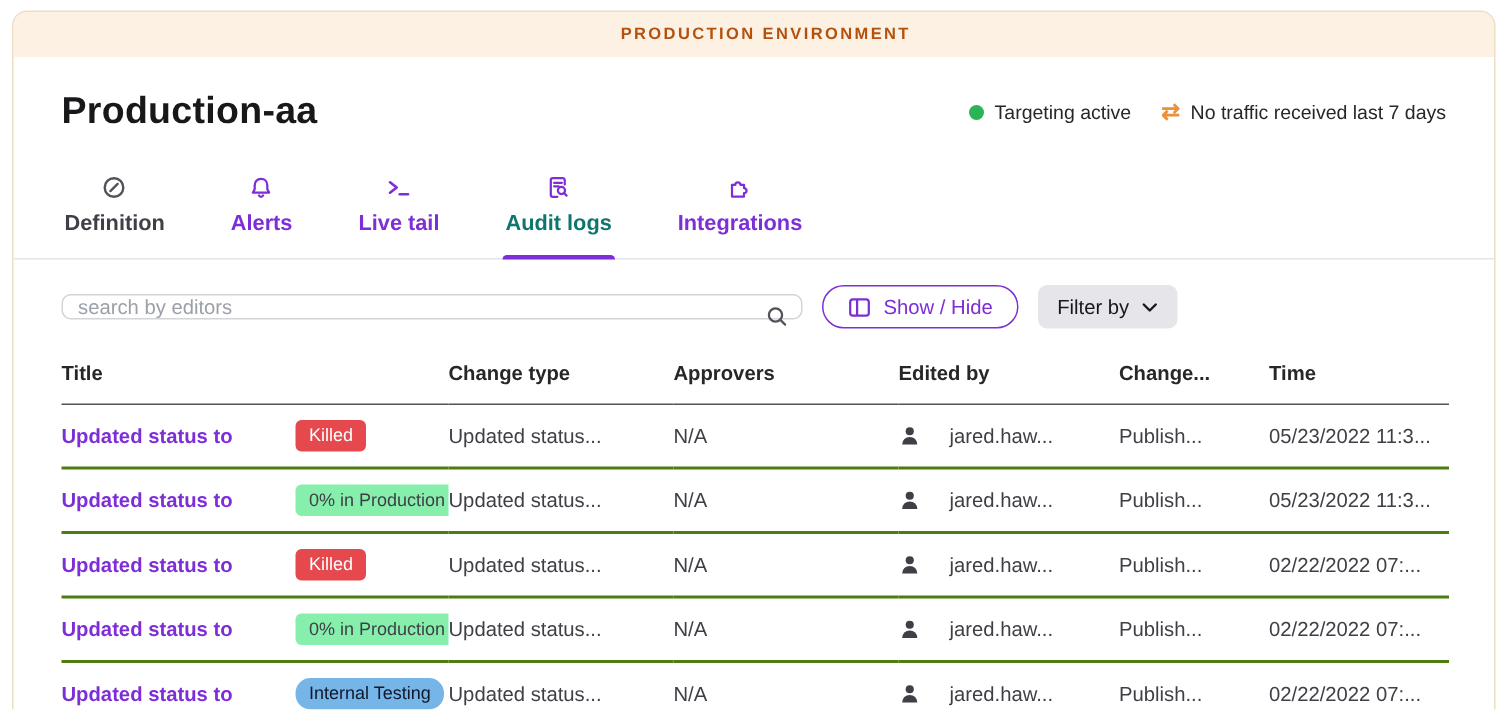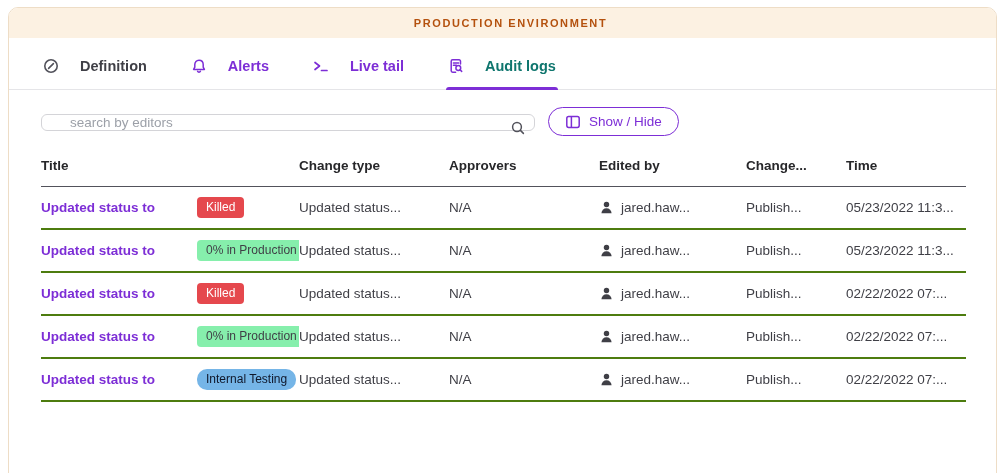--- a/index.html
+++ b/index.html
@@ -38,42 +38,43 @@
   .green-dot { width:10px; height:10px; border-radius:50%; background:#2bb356; display:inline-block; }
   .traffic-arrows { color:#e8923c; font-size:15px; line-height:1; font-weight:700; }
   
   .tabs {
     display:flex; align-items:stretch; gap:40px;
     padding:6px 32px 0 32px;
     border-bottom:1px solid #e5e5e8;
   }
   .tab {
     position:relative;
-    display:flex; align-items:center; gap:21px;
+    display:flex; align-items:center; gap:8px;
     padding:14px 2px 15px 2px;
     font-size:14.5px; font-weight:700;
     color:#7d2ed6;
     cursor:pointer;
+    flex-direction:column;
   }
   .tab .tab-icon { display:flex; align-items:center; color:#7d2ed6; }
   .tab.dark { color:#3f3f46; }
   .tab.dark .tab-icon { color:#52525b; }
   .tab.active { color:#0f766e; }
   .tab.active .tab-icon { color:#7d2ed6; }
   .tab.active::after {
     content:""; position:absolute; left:0; right:0; bottom:-1px;
     height:3px; background:#7d2ed6; border-radius:3px 3px 0 0;
   }
   
   .toolbar { display:flex; align-items:center; padding:17px 32px 12px 32px; gap:13px; }
   .search-wrap { position:relative; width:494px; }
   .search-wrap input {
     width:100%; height:17px;
     border:1px solid #d4d4d8; border-radius:6px;
-    padding:0 32px 0 28px;
+    padding:0 32px 0 10px;
     font-size:13.5px; font-family:"Liberation Sans", sans-serif;
     color:#27272a; outline:none;
   }
   .search-wrap input::placeholder { color:#9ca0a8; }
   .search-icon { position:absolute; right:9px; top:7px; color:#52525b; }
   .btn {
     height:29px; display:flex; align-items:center; gap:8px;
     font-size:13.5px; font-family:"Liberation Sans", sans-serif;
     cursor:pointer; border-radius:6px; border:none; background:none;
   }
@@ -109,33 +110,46 @@
   }
   .title-cell { display:flex; align-items:center; gap:8px; }
   .row-link { color:#7d2ed6; font-weight:700; cursor:pointer; white-space:nowrap; }
   .badge {
     display:inline-block; font-size:12px; font-weight:500;
     padding:3px 9px; border-radius:4px; line-height:1.25; white-space:nowrap;margin-left:34px;
   }
   .badge--killed   { background:#e5484d; color:#ffffff; }
   .badge--percent  { background:#86efac; color:#3f3f46; }
   .badge--internal { background:#75b5e7; color:#0f172a;border-radius:10px; }
-  .edited-cell { display:flex; align-items:center; gap:7px; }
+  .edited-cell { display:flex; align-items:center; gap:19px; }
   .person-icon { color:#3f3f46; display:flex; }
   svg { display:block; }
 </style>
 </head>
 <body>
 
 <div class="card">
 
   <div class="banner">
     <span>PRODUCTION ENVIRONMENT</span>
   </div>
 
+  <div class="header-row">
+    <div class="page-title">Production-aa</div>
+    <div class="status-group">
+      <div class="status-item">
+        <span class="green-dot"></span>
+        <span>Targeting active</span>
+      </div>
+      <div class="status-item">
+        <span class="traffic-arrows">⇄</span>
+        <span>No traffic received last 7 days</span>
+      </div>
+    </div>
+  </div>
 
   <div class="tabs">
 
     <div class="tab dark">
       <span class="tab-icon">
         <svg width="16" height="16" viewBox="0 0 16 16" fill="none" stroke="currentColor" stroke-width="1.6" stroke-linecap="round" stroke-linejoin="round">
           <circle cx="8" cy="8" r="6.2"></circle>
             <path d="M5.6 10.4 L10.4 5.6"></path>
         </svg>
       </span>
@@ -168,20 +182,28 @@
         <svg width="16" height="16" viewBox="0 0 16 16" fill="none" stroke="currentColor" stroke-width="1.5" stroke-linecap="round" stroke-linejoin="round">
           <path d="M12.5 6V3.2c0-.8-.6-1.4-1.4-1.4H4.6c-.8 0-1.4.6-1.4 1.4v9.6c0 .8.6 1.4 1.4 1.4h3"></path>
           <path d="M5.4 4.9h5.2 M5.4 7.2h3"></path>
           <circle cx="10.3" cy="10" r="2.4"></circle>
             <path d="M12 11.7 13.7 13.4"></path>
         </svg>
       </span>
       <span class="tab-label">Audit logs</span>
     </div>
 
+    <div class="tab">
+      <span class="tab-icon">
+        <svg width="16" height="16" viewBox="0 0 16 16" fill="none" stroke="currentColor" stroke-width="1.5" stroke-linecap="round" stroke-linejoin="round">
+          <path d="M3 6.2 h2.2 a1.7 1.7 0 1 1 3.4 0 H11 v2.2 a1.7 1.7 0 1 1 0 3.4 V14 H3 Z"></path>
+        </svg>
+      </span>
+      <span class="tab-label">Integrations</span>
+    </div>
 
   </div>
 
   <div class="toolbar">
     <div class="search-wrap">
       <input type="text" placeholder="search by editors" style="">
       <span class="search-icon">
         <svg width="16" height="16" viewBox="0 0 16 16" fill="none" stroke="currentColor" stroke-width="1.5" stroke-linecap="round">
           <circle cx="7" cy="7" r="4.4"></circle>
             <path d="M10.4 10.4 13.4 13.4"></path>
@@ -189,20 +211,28 @@
       </span>
     </div>
     <button class="btn btn-showhide">
       <span>
         <svg width="16" height="16" viewBox="0 0 16 16" fill="none" stroke="currentColor" stroke-width="1.5" stroke-linejoin="round">
           <rect x="1.8" y="2.6" width="12.4" height="10.8" rx="1.8"></rect>
             <path d="M6.4 2.6 V13.4"></path>
         </svg>
       </span>
       <span>Show / Hide</span>
+    </button>
+    <button class="btn btn-filter">
+      <span>Filter by</span>
+      <span>
+        <svg width="11" height="8" viewBox="0 0 11 8" fill="none" stroke="currentColor" stroke-width="1.6" stroke-linecap="round" stroke-linejoin="round">
+          <polyline points="1.5,2 5.5,6 9.5,2"></polyline>
+        </svg>
+      </span>
     </button>
   </div>
 
   <table class="audit">
     <colgroup>
       <col class="c-title">
         <col class="c-type">
         <col class="c-appr">
       <col class="c-edit">
         <col class="c-chg">

